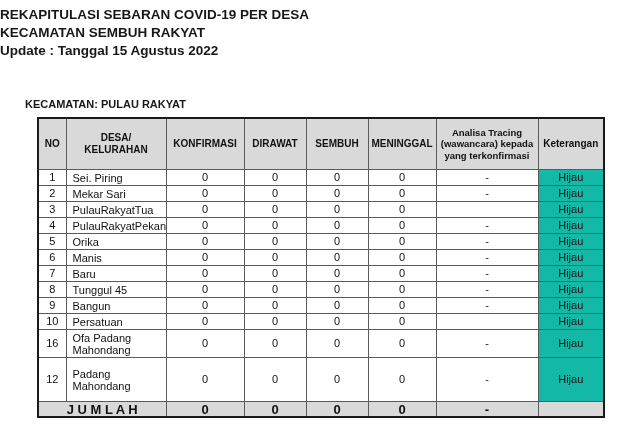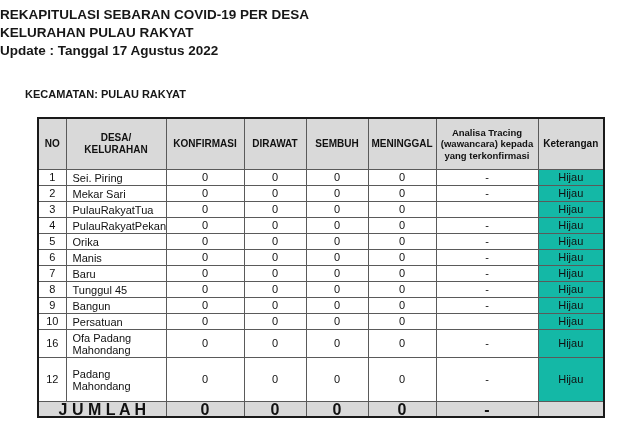--- a/index.html
+++ b/index.html
@@ -15,21 +15,21 @@
     position: absolute;
     top: 6px; left: 0; width: 640px;
     font-weight: bold;
     font-size: 13.5px;
     line-height: 18px;
     color: #171717;
   }
   .title-pukul { margin-top: 4px; }
   .section-label {
     position: absolute;
-    left: 25px; top: 88px;
+    left: 25px; top: 98px;
     font-weight: bold;
     font-size: 11px;
     color: #171717;
   }
   table.report {
     position: absolute;
     left: 37px; top: 117px;
     width: 566px;
     border-collapse: collapse;
     table-layout: fixed;
@@ -63,40 +63,40 @@
     text-align: left;
     padding-left: 6px;
     line-height: 12px;
   }
   tbody td.ket { background: #14b8a6; margin-left: 32px; }
   tbody tr.row-tall td { height: 27px; }
   tbody tr.row-taller td { height: 43px; }
   tr.total td {
     background: #d9d9d9;
     font-weight: bold;
-    font-size: 16px;
+    font-size: 13px;
     height: 14px;
   }
   tr.total td.ket-empty { background: #d9d9d9; }
   col.c-no { width: 28px; }
   col.c-desa { width: 100px; }
   col.c-konfirmasi { width: 78px; }
   col.c-dirawat { width: 62px; }
   col.c-sembuh { width: 62px; }
   col.c-meninggal { width: 68px; }
   col.c-tracing { width: 102px; }
   col.c-keterangan { width: 66px; }
 </style>
 </head>
 <body>
 
 <div class="title-block">
   <div>REKAPITULASI SEBARAN COVID-19 PER DESA</div>
-  <div>KELURAHAN PULAU RAKYAT</div>
-  <div>Update : Tanggal 17 Agustus 2022</div>
+  <div>KECAMATAN SEMBUH RAKYAT</div>
+  <div>Update : Tanggal 15 Agustus 2022</div>
 </div>
 
 <div class="section-label">KECAMATAN: PULAU RAKYAT</div>
 
 <table class="report">
   <colgroup>
     <col class="c-no">
       <col class="c-desa">
       <col class="c-konfirmasi">
       <col class="c-dirawat">

